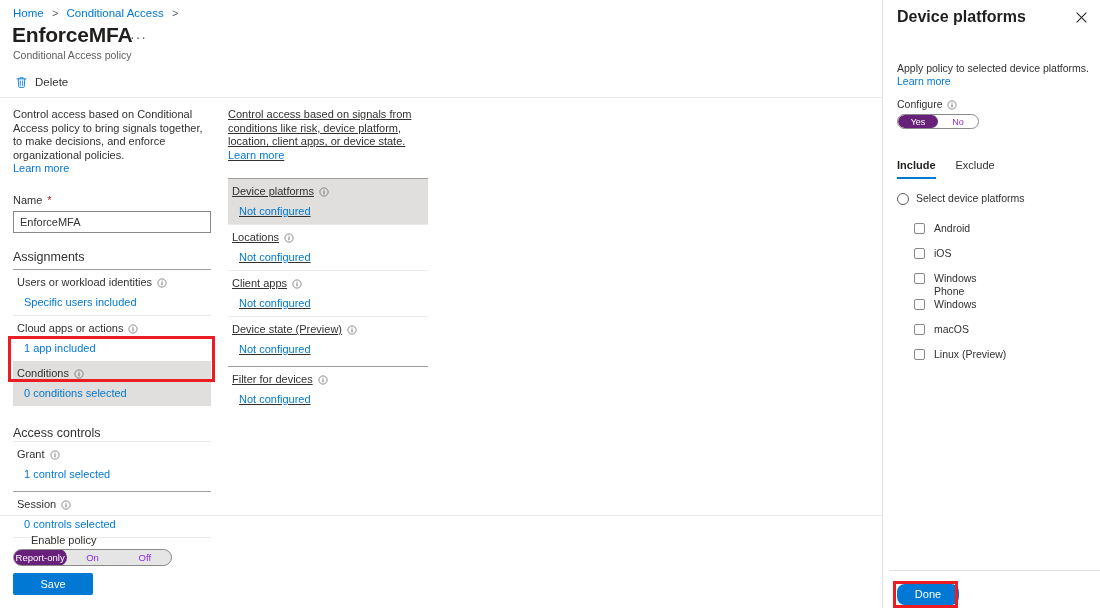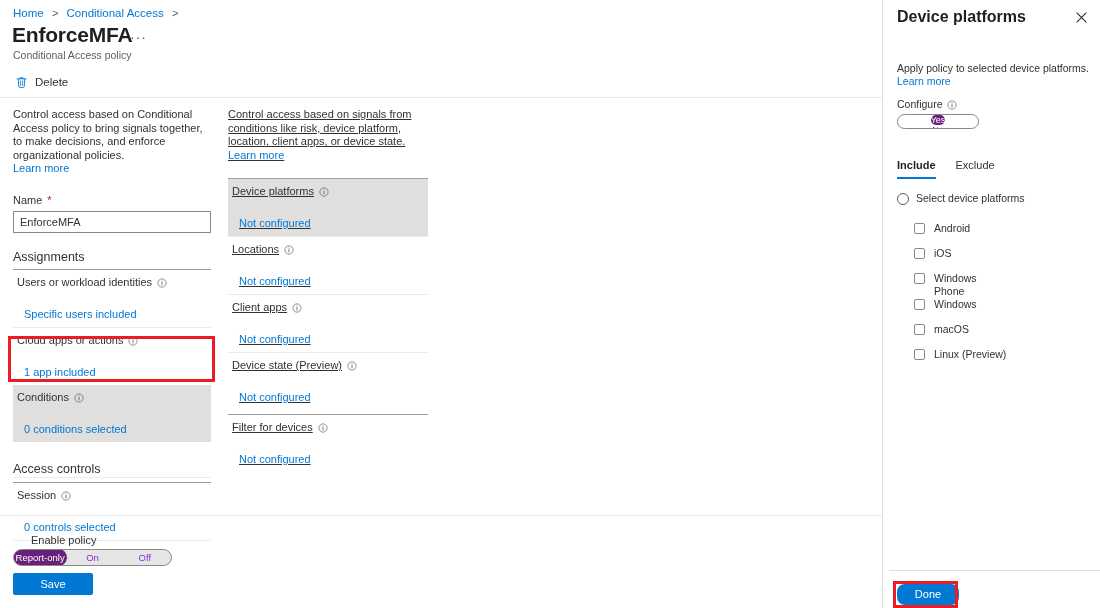--- a/index.html
+++ b/index.html
@@ -84,21 +84,21 @@
   .text-input {
     width:198px; height:22px; border:1px solid #8a8886; background:#fff;
     font-family:"Liberation Sans", sans-serif; font-size:11px; color:#323130;
     padding:0 6px; margin-top:4px; outline:none; display:block;
   }
 
   
   .cfg-row { padding:5px 4px 6px 4px; cursor:pointer; }
   .cfg-row.selected { background:#e1dfdd; }
   .cfg-row .cfg-value {
-    font-size:11px; color:#0078d4; line-height:14px; margin-top:18px; padding-left:7px;
+    font-size:11px; color:#0078d4; line-height:14px; margin-top:6px; padding-left:7px;
   }
 
   
   .annot-box {
     position:absolute; border:3px solid #ec1c24; pointer-events:none; z-index:40;
   }
 
   
   #main-bottom-divider {
     position:absolute; left:0; top:515px; width:882px; height:1px; background:#edebe9;
@@ -146,21 +146,21 @@
     font-size:10.5px; line-height:13px; color:#323130;
   }
   #configure-label {
     position:absolute; left:14px; top:98px;
     font-size:10.5px; color:#323130; line-height:13px;
     display:flex; align-items:center; gap:4px;
   }
   #configure-toggle {
     position:absolute; left:14px; top:114px;
     width:82px; height:15px; border:1px solid #8a8886; border-radius:8px;
-    background:#fff; display:flex; align-items:center; overflow:hidden;flex-direction:column;
+    background:#fff; display:flex; align-items:center; overflow:hidden;
   }
   .ctoggle-seg {
     flex:1; height:100%; display:flex; align-items:center; justify-content:center;
     font-size:9px; color:#8a2be2; cursor:pointer; line-height:10px;
   }
   .ctoggle-seg.active { background:#68217a; color:#fff; border-radius:8px; }
 
   
   #panel-tabs {
     position:absolute; left:14px; top:158px; display:flex; gap:20px;
@@ -302,20 +302,33 @@
                 <rect x="7.3" y="6.7" width="1.4" height="5" fill="#605e5c"></rect>
               </svg>
           </span>
         </div>
         <div class="cfg-value">0 conditions selected</div>
       </div>
 
       <div class="section-head" style="margin-top:19px;">Access controls</div>
       <div class="rule-light"></div>
 
+      <div class="cfg-row" id="grant-row">
+        <div class="field-label">
+          <span>Grant</span>
+          <span>
+            <svg class="info-icon" viewBox="0 0 16 16">
+                <circle cx="8" cy="8" r="6.6" fill="none" stroke="#605e5c" stroke-width="1.1"></circle>
+                <circle cx="8" cy="4.8" r="0.85" fill="#605e5c"></circle>
+                <rect x="7.3" y="6.7" width="1.4" height="5" fill="#605e5c"></rect>
+              </svg>
+          </span>
+        </div>
+        <div class="cfg-value">1 control selected</div>
+      </div>
       <div class="rule-strong"></div>
 
       <div class="cfg-row" id="session-row">
         <div class="field-label">
           <span>Session</span>
           <span>
             <svg class="info-icon" viewBox="0 0 16 16">
                 <circle cx="8" cy="8" r="6.6" fill="none" stroke="#605e5c" stroke-width="1.1"></circle>
                 <circle cx="8" cy="4.8" r="0.85" fill="#605e5c"></circle>
                 <rect x="7.3" y="6.7" width="1.4" height="5" fill="#605e5c"></rect>

